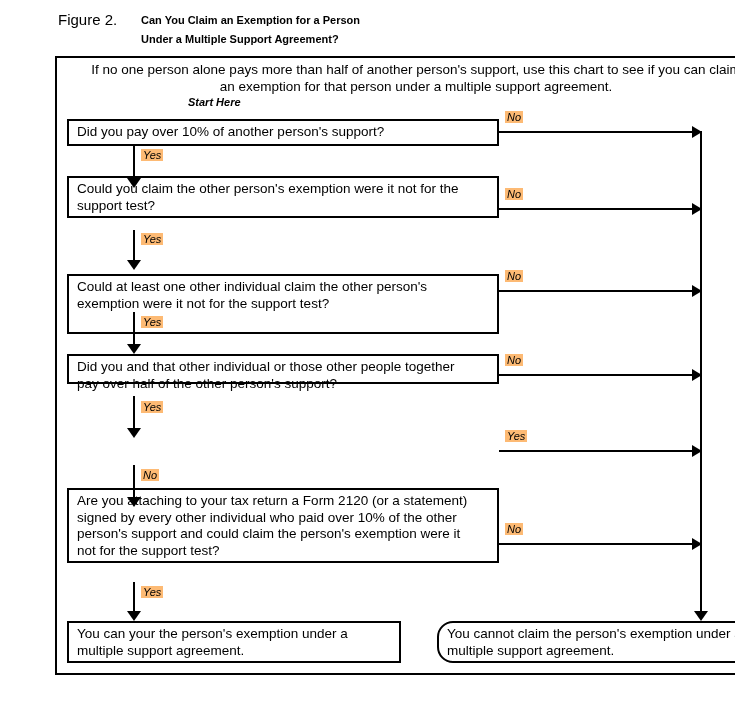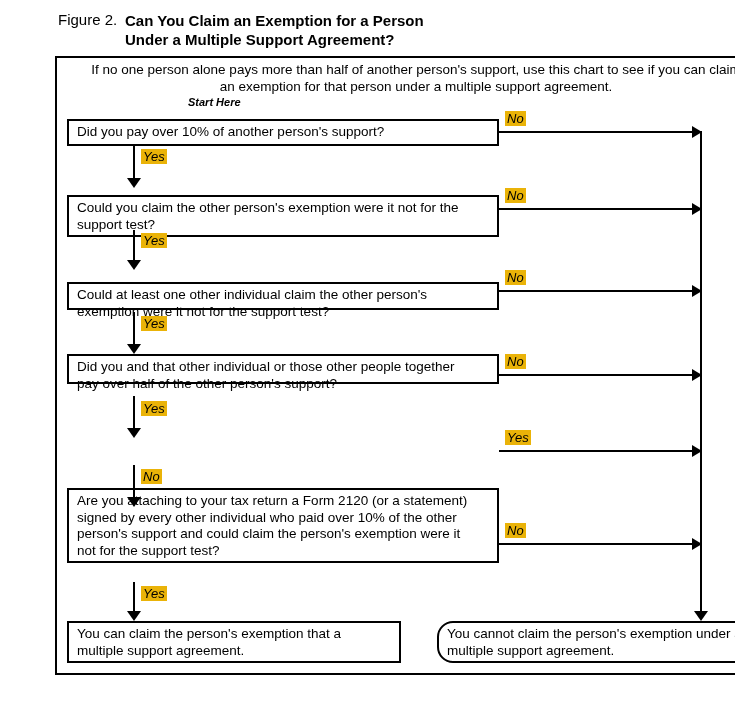--- a/index.html
+++ b/index.html
@@ -13,22 +13,22 @@
     overflow: hidden;
     margin-left: 44px;
   }
 
   
   .fig-label {
     position: absolute; left: 14px; top: 11px;
     font-size: 15px; font-weight: 400;
   }
   .fig-title {
-    position: absolute; left: 81px; top: 11px;
-    font-size: 15px; font-weight: 700; line-height: 19px;
+    position: absolute; left: 97px; top: 11px;
+    font-size: 11px; font-weight: 700; line-height: 19px;
     white-space: pre-line;
   }
 
   
   .outer-frame {
     position: absolute; left: 11px; top: 56px;
     width: 717px; height: 619px;
     border: 2px solid #000; box-sizing: border-box;
     background: #ffffff;
   }
@@ -47,22 +47,22 @@
   .qbox, .rbox {
     position: absolute;
     border: 2px solid #000; box-sizing: border-box;
     background: #ffffff;
     font-size: 13.5px; line-height: 16.5px;
     padding: 3px 8px 0 8px;
     white-space: pre-line;
   }
   .qbox { left: 23px; width: 432px; }
   .q1 { top: 119px; height: 27px; }
-  .q2 { top: 195px; height: 42px; }
-  .q3 { top: 282px; height: 28px; }
+  .q2 { top: 176px; height: 42px; }
+  .q3 { top: 274px; height: 60px; }
   .q4 { top: 354px; height: 30px; }
   .q5 { top: 438px; height: 27px; }
   .q6 { top: 488px; height: 75px; }
   .rbox { top: 621px; height: 42px; width: 334px; }
   .r-yes { left: 23px; }
   .r-no  { left: 393px; border-radius: 16px; }
 
   
   .hline {
     position: absolute; left: 455px; width: 193px; height: 2px;
@@ -97,22 +97,22 @@
   }
   .collector::after {
     content: ""; position: absolute; left: -6px; bottom: -10px;
     border-left: 7px solid transparent; border-right: 7px solid transparent;
     border-top: 10px solid #000;
   }
 
   
   .lbl {
     position: absolute;
-    font-size: 13px; font-style: italic;
-    background: #eab308; padding: 0 2px;
+    font-size: 11px; font-style: italic;
+    background: #fdba74; padding: 0 2px;
   }
   .side-lbl { left: 461px; }
   .s1 { top: 111px; } .s2 { top: 188px; } .s3 { top: 270px; }
   .s4 { top: 354px; } .s5 { top: 430px; } .s6 { top: 523px; }
   .down-lbl { left: 97px; }
   .d1 { top: 149px; } .d2 { top: 233px; } .d3 { top: 316px; }
   .d4 { top: 401px; } .d5 { top: 469px; } .d6 { top: 586px; }
 </style>
 </head>
 <body>
@@ -133,21 +133,21 @@
 support test?</div>
   <div class="qbox q3">Could at least one other individual claim the other person's
 exemption were it not for the support test?</div>
   <div class="qbox q4">Did you and that other individual or those other people together
 pay over half of the other person's support?</div>
   <div class="qbox q6">Are you attaching to your tax return a Form 2120 (or a statement)
 signed by every other individual who paid over 10% of the other
 person's support and could claim the person's exemption were it
 not for the support test?</div>
 
-  <div class="rbox r-yes">You can claim the person's exemption that a
+  <div class="rbox r-yes">You can your the person's exemption under a
 multiple support agreement.</div>
   <div class="rbox r-no">You cannot claim the person's exemption under a
 multiple support agreement.</div>
 
   <div class="hline h1"></div>
   <div class="hline h2"></div>
   <div class="hline h3"></div>
   <div class="hline h4"></div>
   <div class="hline h5"></div>
   <div class="hline h6"></div>

